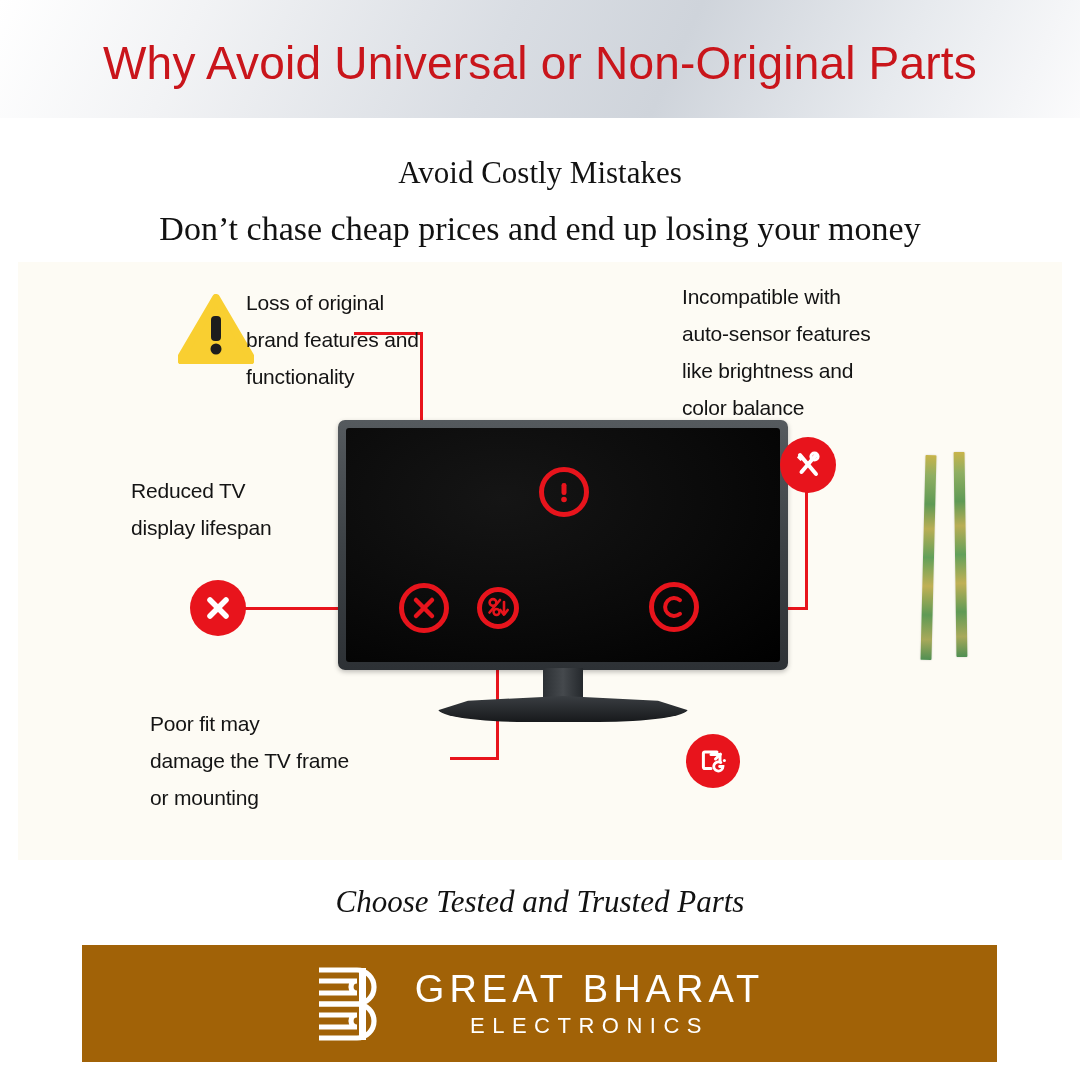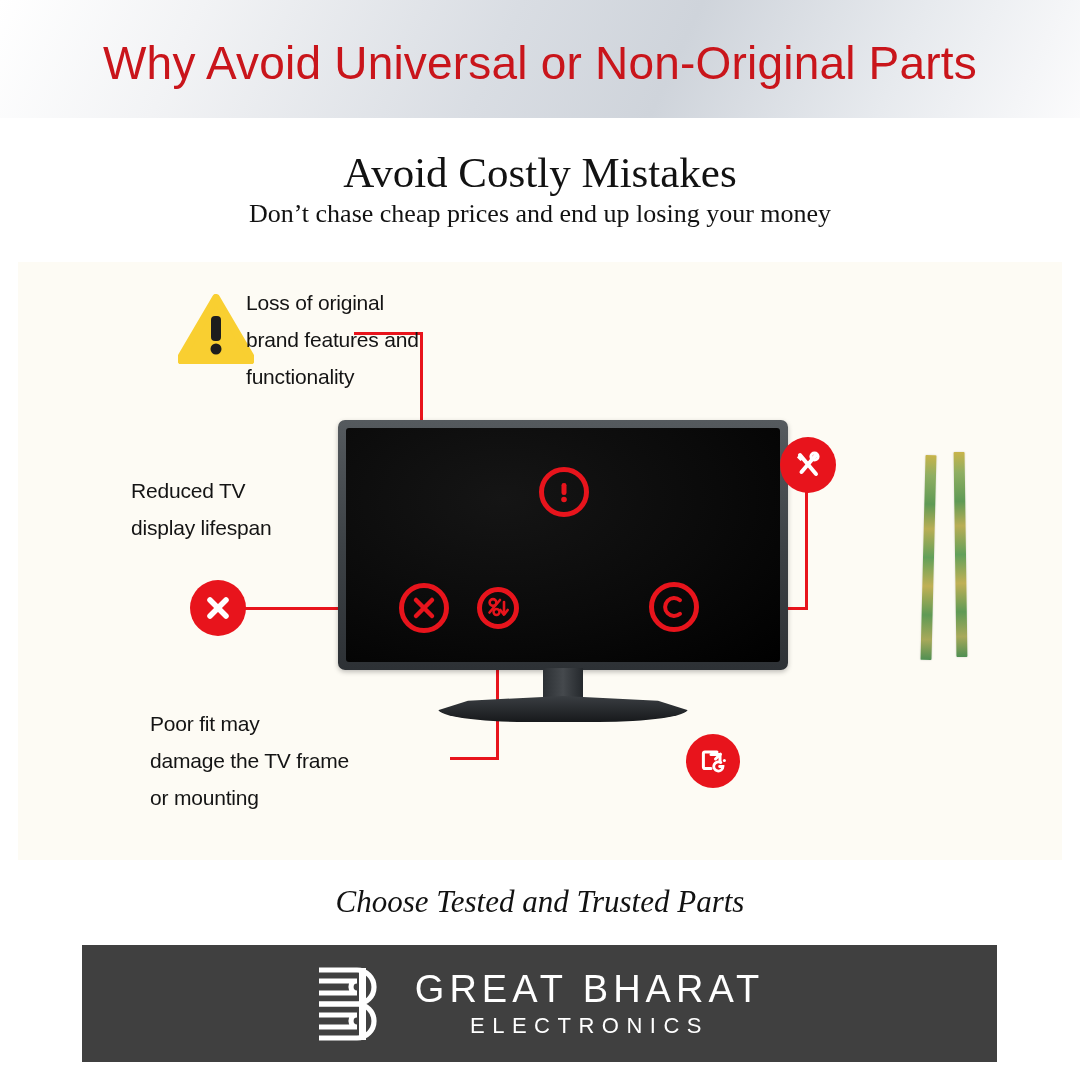--- a/index.html
+++ b/index.html
@@ -39,22 +39,22 @@
 
   
   #subhead-block {
     position: absolute;
     left: 0; top: 152px;
     width: 1080px;
     text-align: center;
     font-family: "Liberation Serif", serif;
     color: #121212;
   }
-  #subhead-title { font-size: 43px; line-height: 42px; }
-  #subhead-sub  { font-size: 26px; line-height: 36px; margin-top: 2px; }
+  #subhead-title { font-size: 31px; line-height: 42px; }
+  #subhead-sub  { font-size: 34px; line-height: 36px; margin-top: 17px; }
 
   
   #diagram-panel {
     position: absolute;
     left: 18px; top: 262px;
     width: 1044px; height: 598px;
     background: #fdfbf4;
   }
 
   
@@ -138,21 +138,21 @@
     text-align: center;
     font-family: "Liberation Serif", serif;
     font-size: 31px;
     color: #121212;
     font-style: italic;
   }
   #brand-bar {
     position: absolute;
     left: 82px; top: 945px;
     width: 915px; height: 117px;
-    background: #404040;
+    background: #a16207;
     display: flex; align-items: center; justify-content: center;
   }
   #brand-inner { display: flex; align-items: center; gap: 26px; }
   #brand-text { display: flex; flex-direction: column; }
   #brand-name {
     color: #ffffff;
     font-size: 38px;
     letter-spacing: 5px;
     font-weight: 400;
     line-height: 44px;
@@ -197,20 +197,26 @@
       <circle cx="38" cy="55" r="5.5" fill="#1d1d1d"></circle>
     </svg>
   </div>
 
   <div class="callout" style="left:228px; top:22px; width:270px;">
     <div>Loss of original</div>
     <div>brand features and</div>
     <div>functionality</div>
   </div>
 
+  <div class="callout" style="left:664px; top:16px; width:300px;">
+    <div>Incompatible with</div>
+    <div>auto-sensor features</div>
+    <div>like brightness and</div>
+    <div>color balance</div>
+  </div>
 
   <div class="callout" style="left:113px; top:210px; width:230px;">
     <div>Reduced TV</div>
     <div>display lifespan</div>
   </div>
 
   <div class="callout" style="left:132px; top:443px; width:300px;">
     <div>Poor fit may</div>
     <div>damage the TV frame</div>
     <div>or mounting</div>

